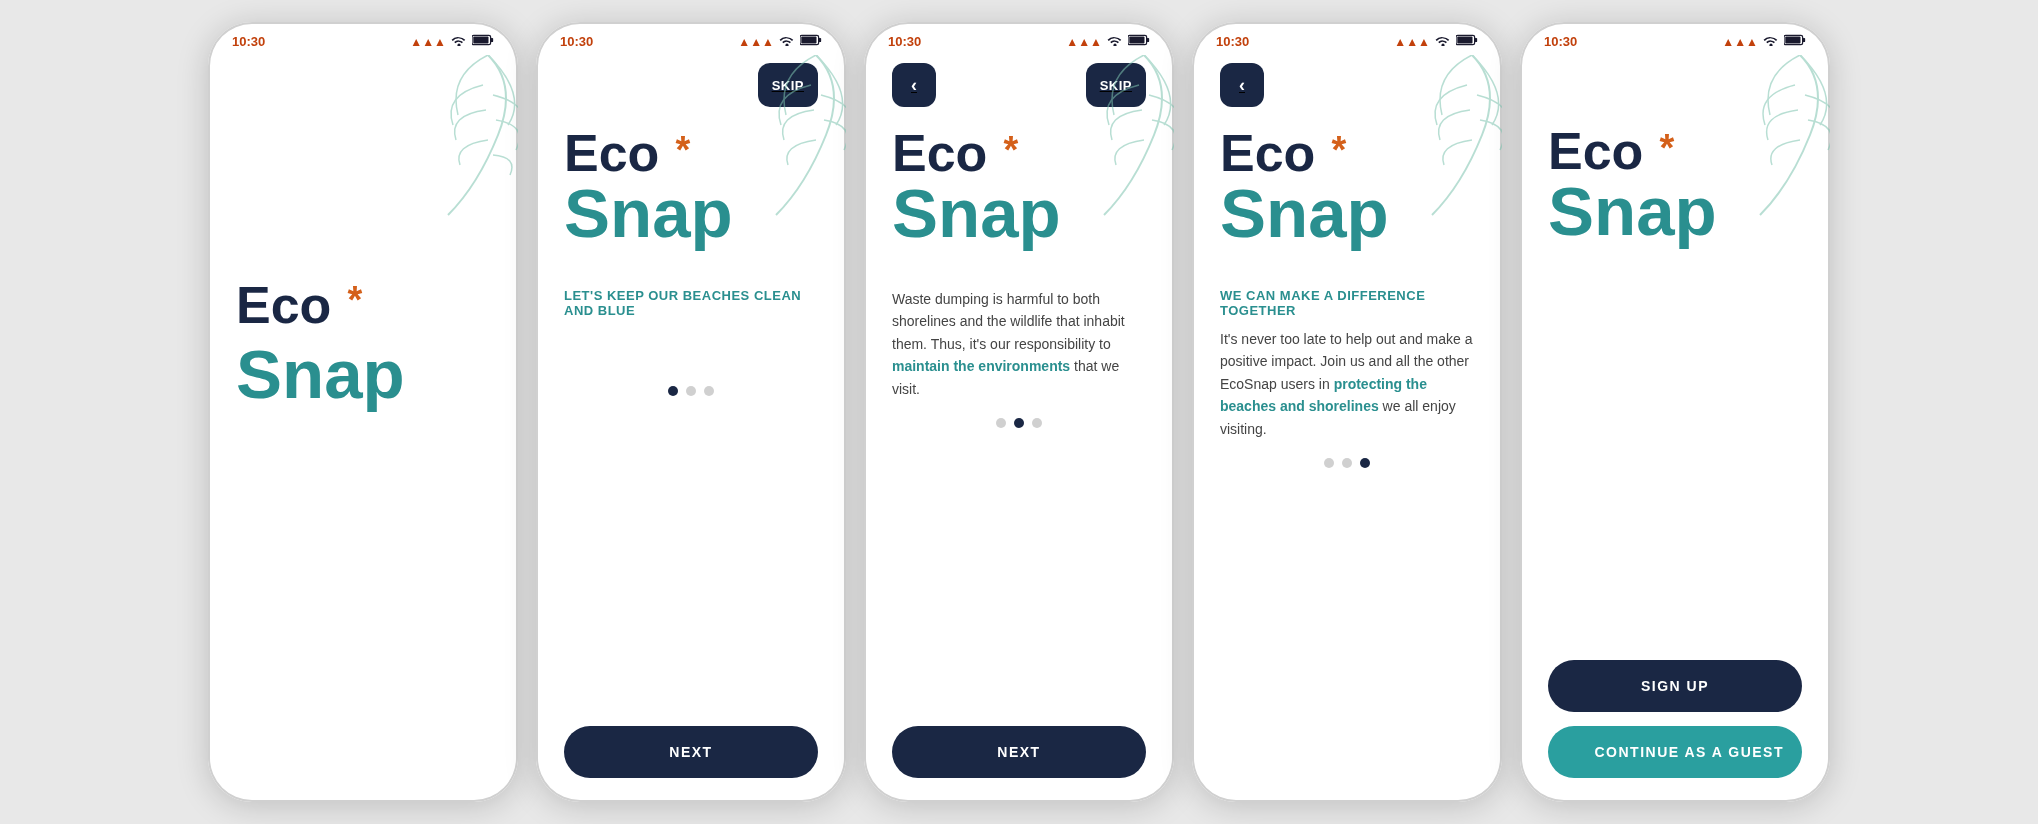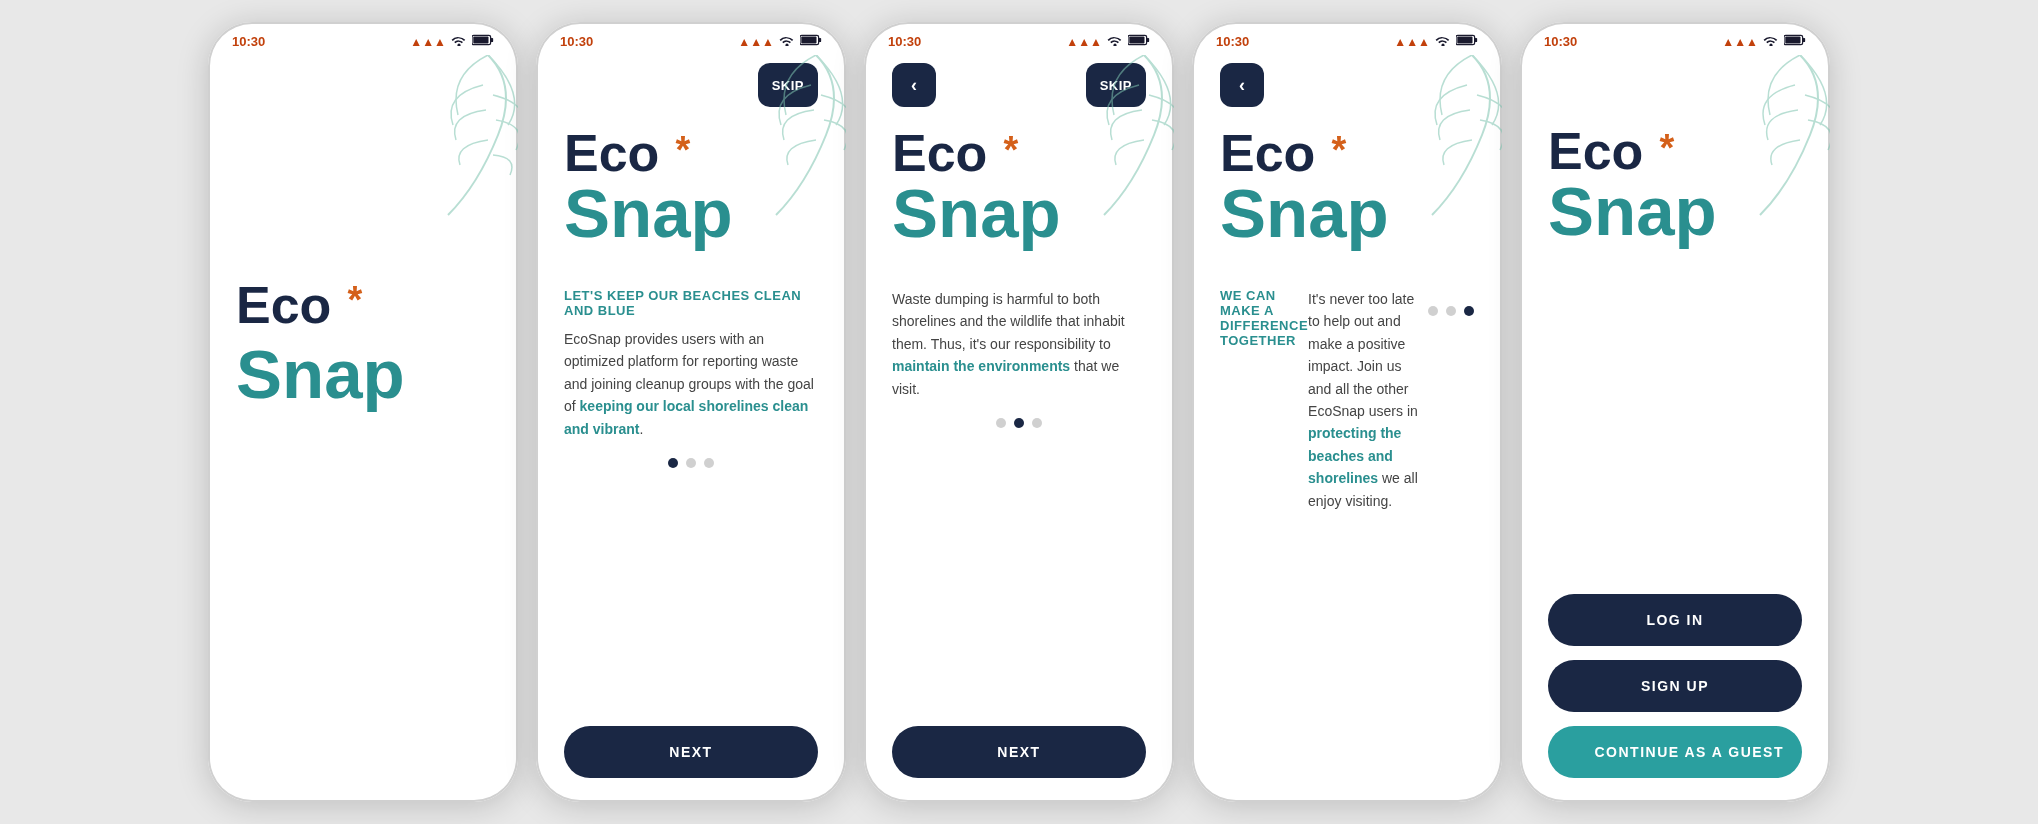--- a/index.html
+++ b/index.html
@@ -93,20 +93,21 @@
       margin-top: 220px;
     }
 
     
     .nav-buttons {
       display: flex;
       justify-content: flex-end;
       align-items: center;
       padding: 8px 0 0;
       margin-bottom: 0;
+      text-decoration: underline;
     }
     .nav-back, .nav-skip {
       width: 44px;
       height: 44px;
       border-radius: 12px;
       background: #1a2744;
       color: white;
       border: none;
       cursor: pointer;
       display: flex;
@@ -275,25 +276,22 @@
       <div class="nav-spacer"></div>
       <button class="nav-skip">SKIP</button>
     </div>
     <div class="logo-block" style="margin-top:20px;">
       <div class="logo-eco">
         <span>Eco</span>
           <span class="asterisk">*</span>
       </div>
       <div class="logo-snap">Snap</div>
     </div>
-    <div style="margin-top: 24px; flex:1; display:flex; flex-direction:column;">
+    <div style="margin-top: 24px; flex:1; display:flex; flex-direction:column;gap:40px;">
       <div class="section-heading">LET'S KEEP OUR BEACHES CLEAN AND BLUE</div>
-      <div class="section-body">
-        <span>EcoSnap provides users with an optimized platform for reporting waste and joining cleanup groups with the goal of </span><span class="link-text">keeping our local shorelines clean and vibrant</span><span>.</span>
-      </div>
       <div class="dots">
         <div class="dot active"></div>
         <div class="dot"></div>
         <div class="dot"></div>
       </div>
       <button class="btn-primary">NEXT</button>
     </div>
   </div>
 </div>
 
@@ -391,21 +389,21 @@
       <button class="nav-back">‹</button>
       <div class="nav-spacer"></div>
     </div>
     <div class="logo-block" style="margin-top:20px;">
       <div class="logo-eco">
         <span>Eco</span>
           <span class="asterisk">*</span>
       </div>
       <div class="logo-snap">Snap</div>
     </div>
-    <div style="margin-top: 24px; flex:1; display:flex; flex-direction:row;">
+    <div style="margin-top: 24px; flex:1; display:flex; flex-direction:column;">
       <div class="section-heading">WE CAN MAKE A DIFFERENCE TOGETHER</div>
       <div class="section-body">
         <span>It's never too late to help out and make a positive impact. Join us and all the other EcoSnap users in </span><span class="link-text">protecting the beaches and shorelines</span><span> we all enjoy visiting.</span>
       </div>
       <div class="dots">
         <div class="dot"></div>
         <div class="dot"></div>
         <div class="dot active"></div>
       </div>
     </div>
@@ -445,18 +443,17 @@
       </svg>
     </div>
     <div class="logo-block" style="margin-top:70px;">
       <div class="logo-eco">
         <span>Eco</span>
           <span class="asterisk">*</span>
       </div>
       <div class="logo-snap">Snap</div>
     </div>
     <div class="auth-buttons">
-      <button class="btn-primary">LOG IN</button>
       <button class="btn-primary">SIGN UP</button>
       <button class="btn-primary btn-teal">CONTINUE AS A GUEST</button>
     </div>
   </div>
 </div>
 
 </body></html>

